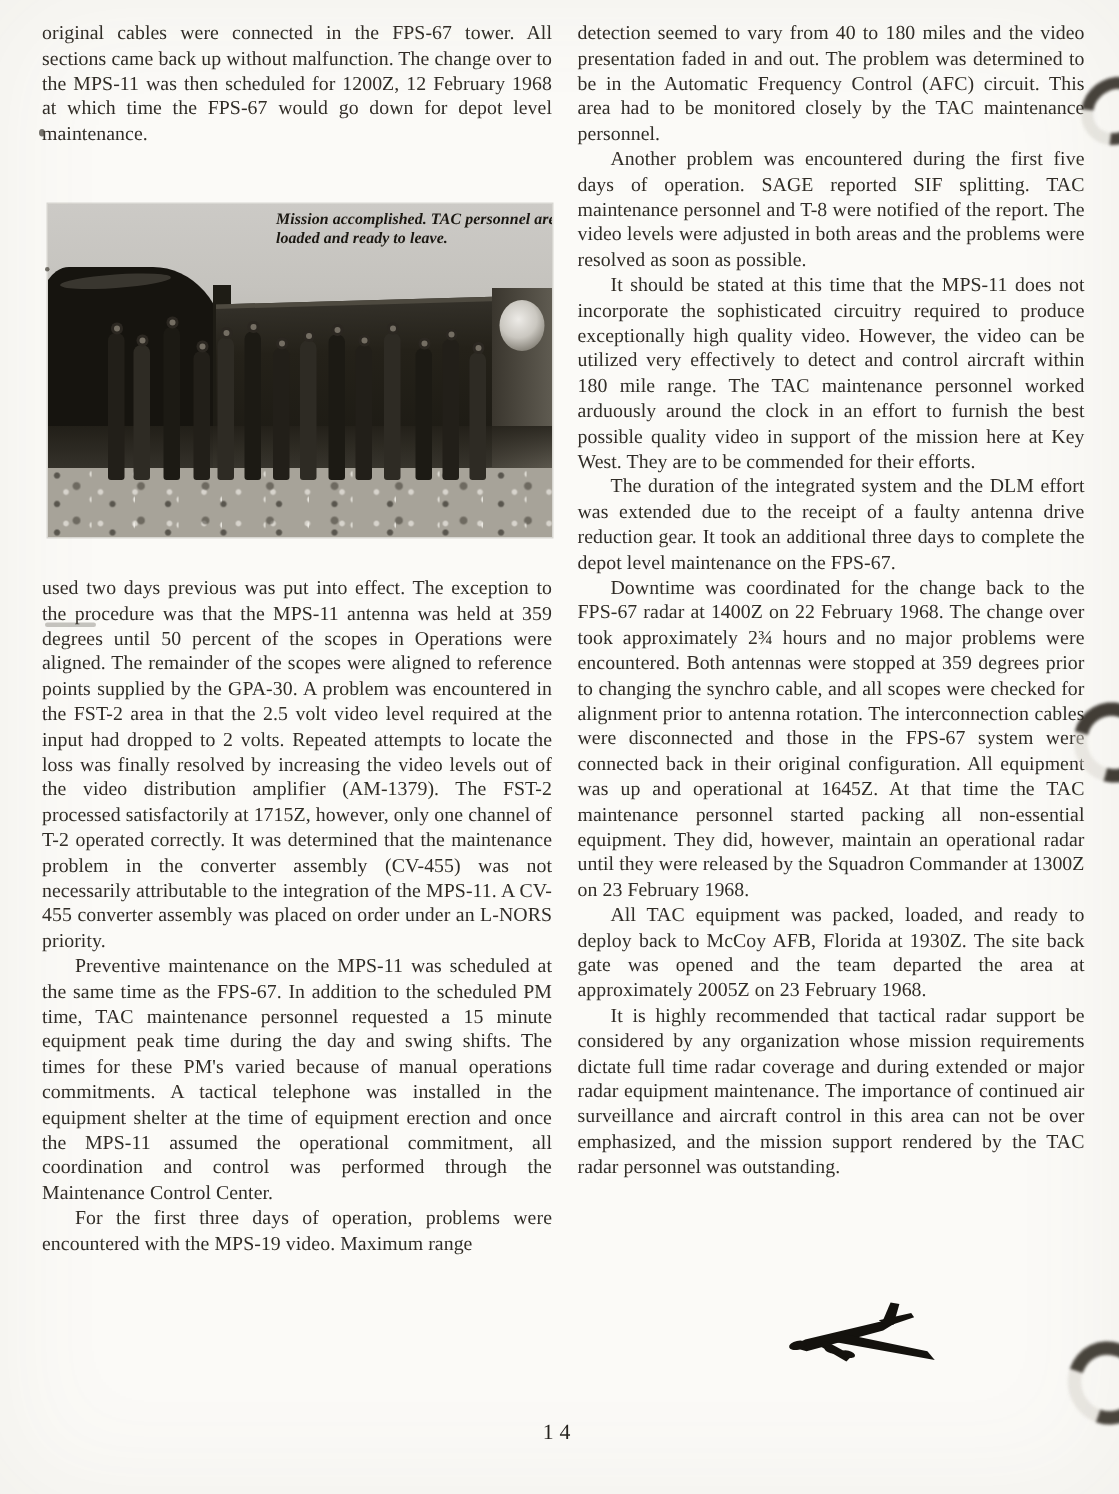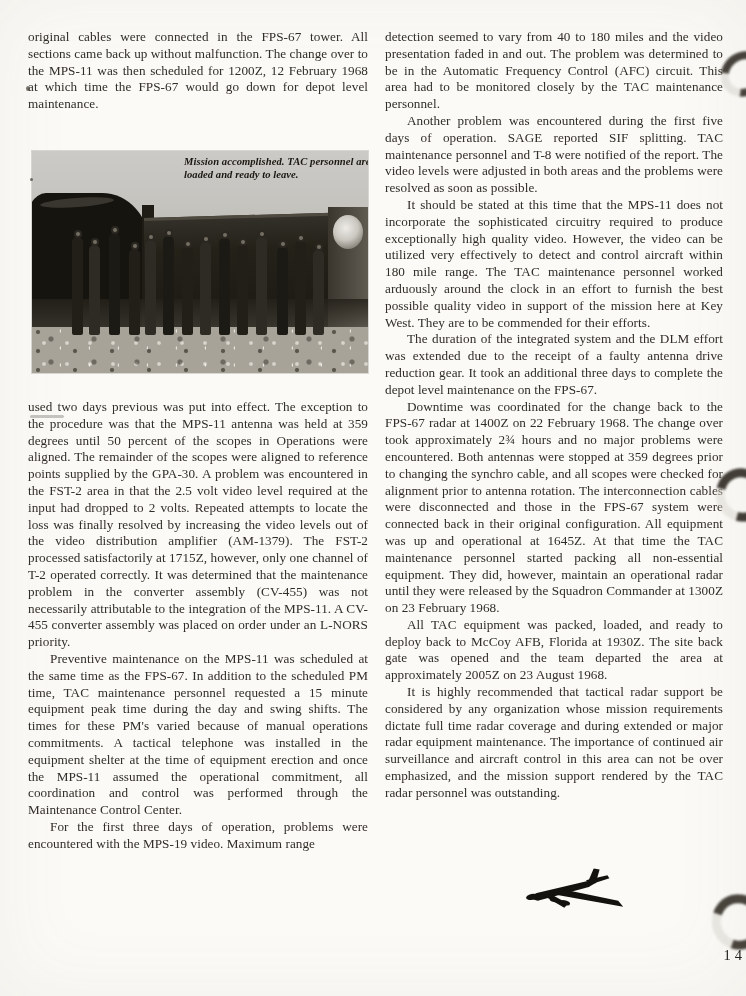--- a/index.html
+++ b/index.html
@@ -10,21 +10,21 @@
     font-family:"Liberation Serif","DejaVu Serif",serif;
   }
   .col {
     position:absolute; top:14px; text-align:justify;
     font-size:13.2px; line-height:16.8px; color:#312d27;
     letter-spacing:0.05px;
   }
   .col-left  { left:28px;  width:340px; }
   .col-right { left:385px; width:338px; }
   .col p { margin:0; text-indent:22px; }
-  .col p.cont { text-indent:0;margin-top:15px; }
+  .col p.cont { text-indent:0; }
 
   
   .photo-wrap {
     position:relative; width:336px; height:222px; margin:38px 0 26px 4px;
     overflow:hidden;
     background:linear-gradient(180deg,#cccac6 0%,#c5c3be 25%,#b6b3ad 52%,#a9a69e 68%,#9c988f 80%,#a4a096 100%);
     box-shadow:0 0 0 1px rgba(60,55,45,0.18);
   }
   .tarp {
     position:absolute; left:-8px; top:42px; width:126px; height:164px;
@@ -109,21 +109,21 @@
     transform:rotate(-26deg);
   }
 
   
   .speck { position:absolute; background:#4a453d; border-radius:50%; opacity:0.75; }
   .speck-1 { left:26px; top:86px;  width:4px; height:5px; }
   .speck-2 { left:30px; top:178px; width:3px; height:3px; }
   .speck-3 { left:30px; top:415px; width:34px; height:3px; border-radius:2px; opacity:0.3; }
 
   .page-number {
-    position:absolute; left:0; right:0; top:947px; text-align:right;
+    position:absolute; left:0; right:0; top:947px; text-align:center;
     font-size:14.5px; letter-spacing:4px; color:#26231e;
   }
 </style>
 </head>
 <body>
 
 <div class="page">
 
   <div class="col col-left">
     <p class="cont">original cables were connected in the FPS-67 tower. All sections came back up without malfunction. The change over to the MPS-11 was then scheduled for 1200Z, 12 February 1968 at which time the FPS-67 would go down for depot level maintenance.</p>
@@ -158,21 +158,21 @@
     <p>Preventive maintenance on the MPS-11 was scheduled at the same time as the FPS-67. In addition to the scheduled PM time, TAC maintenance personnel requested a 15 minute equipment peak time during the day and swing shifts. The times for these PM's varied because of manual operations commitments. A tactical telephone was installed in the equipment shelter at the time of equipment erection and once the MPS-11 assumed the operational commitment, all coordination and control was performed through the Maintenance Control Center.</p>
     <p>For the first three days of operation, problems were encountered with the MPS-19 video. Maximum range</p>
   </div>
 
   <div class="col col-right">
     <p class="cont">detection seemed to vary from 40 to 180 miles and the video presentation faded in and out. The problem was determined to be in the Automatic Frequency Control (AFC) circuit. This area had to be monitored closely by the TAC maintenance personnel.</p>
     <p>Another problem was encountered during the first five days of operation. SAGE reported SIF splitting. TAC maintenance personnel and T-8 were notified of the report. The video levels were adjusted in both areas and the problems were resolved as soon as possible.</p>
     <p>It should be stated at this time that the MPS-11 does not incorporate the sophisticated circuitry required to produce exceptionally high quality video. However, the video can be utilized very effectively to detect and control aircraft within 180 mile range. The TAC maintenance personnel worked arduously around the clock in an effort to furnish the best possible quality video in support of the mission here at Key West. They are to be commended for their efforts.</p>
     <p>The duration of the integrated system and the DLM effort was extended due to the receipt of a faulty antenna drive reduction gear. It took an additional three days to complete the depot level maintenance on the FPS-67.</p>
     <p>Downtime was coordinated for the change back to the FPS-67 radar at 1400Z on 22 February 1968. The change over took approximately 2¾ hours and no major problems were encountered. Both antennas were stopped at 359 degrees prior to changing the synchro cable, and all scopes were checked for alignment prior to antenna rotation. The interconnection cables were disconnected and those in the FPS-67 system were connected back in their original configuration. All equipment was up and operational at 1645Z. At that time the TAC maintenance personnel started packing all non-essential equipment. They did, however, maintain an operational radar until they were released by the Squadron Commander at 1300Z on 23 February 1968.</p>
-    <p>All TAC equipment was packed, loaded, and ready to deploy back to McCoy AFB, Florida at 1930Z. The site back gate was opened and the team departed the area at approximately 2005Z on 23 August 1968.</p>
+    <p>All TAC equipment was packed, loaded, and ready to deploy back to McCoy AFB, Florida at 1930Z. The site back gate was opened and the team departed the area at approximately 2005Z on 23 February 1968.</p>
     <p>It is highly recommended that tactical radar support be considered by any organization whose mission requirements dictate full time radar coverage and during extended or major radar equipment maintenance. The importance of continued air surveillance and aircraft control in this area can not be over emphasized, and the mission support rendered by the TAC radar personnel was outstanding.</p>
   </div>
 
   <svg class="aircraft" viewBox="0 0 110 50" aria-hidden="true">
     <g fill="#14120e">
 
       <polygon points="3,33 13,28 68,15 74,17 66,22 14,36"></polygon>
       <ellipse cx="8" cy="32" rx="6" ry="3" transform="rotate(-12 8 32)"></ellipse>
 
       <polygon points="65,17 71,3 77,4 73,18"></polygon>

